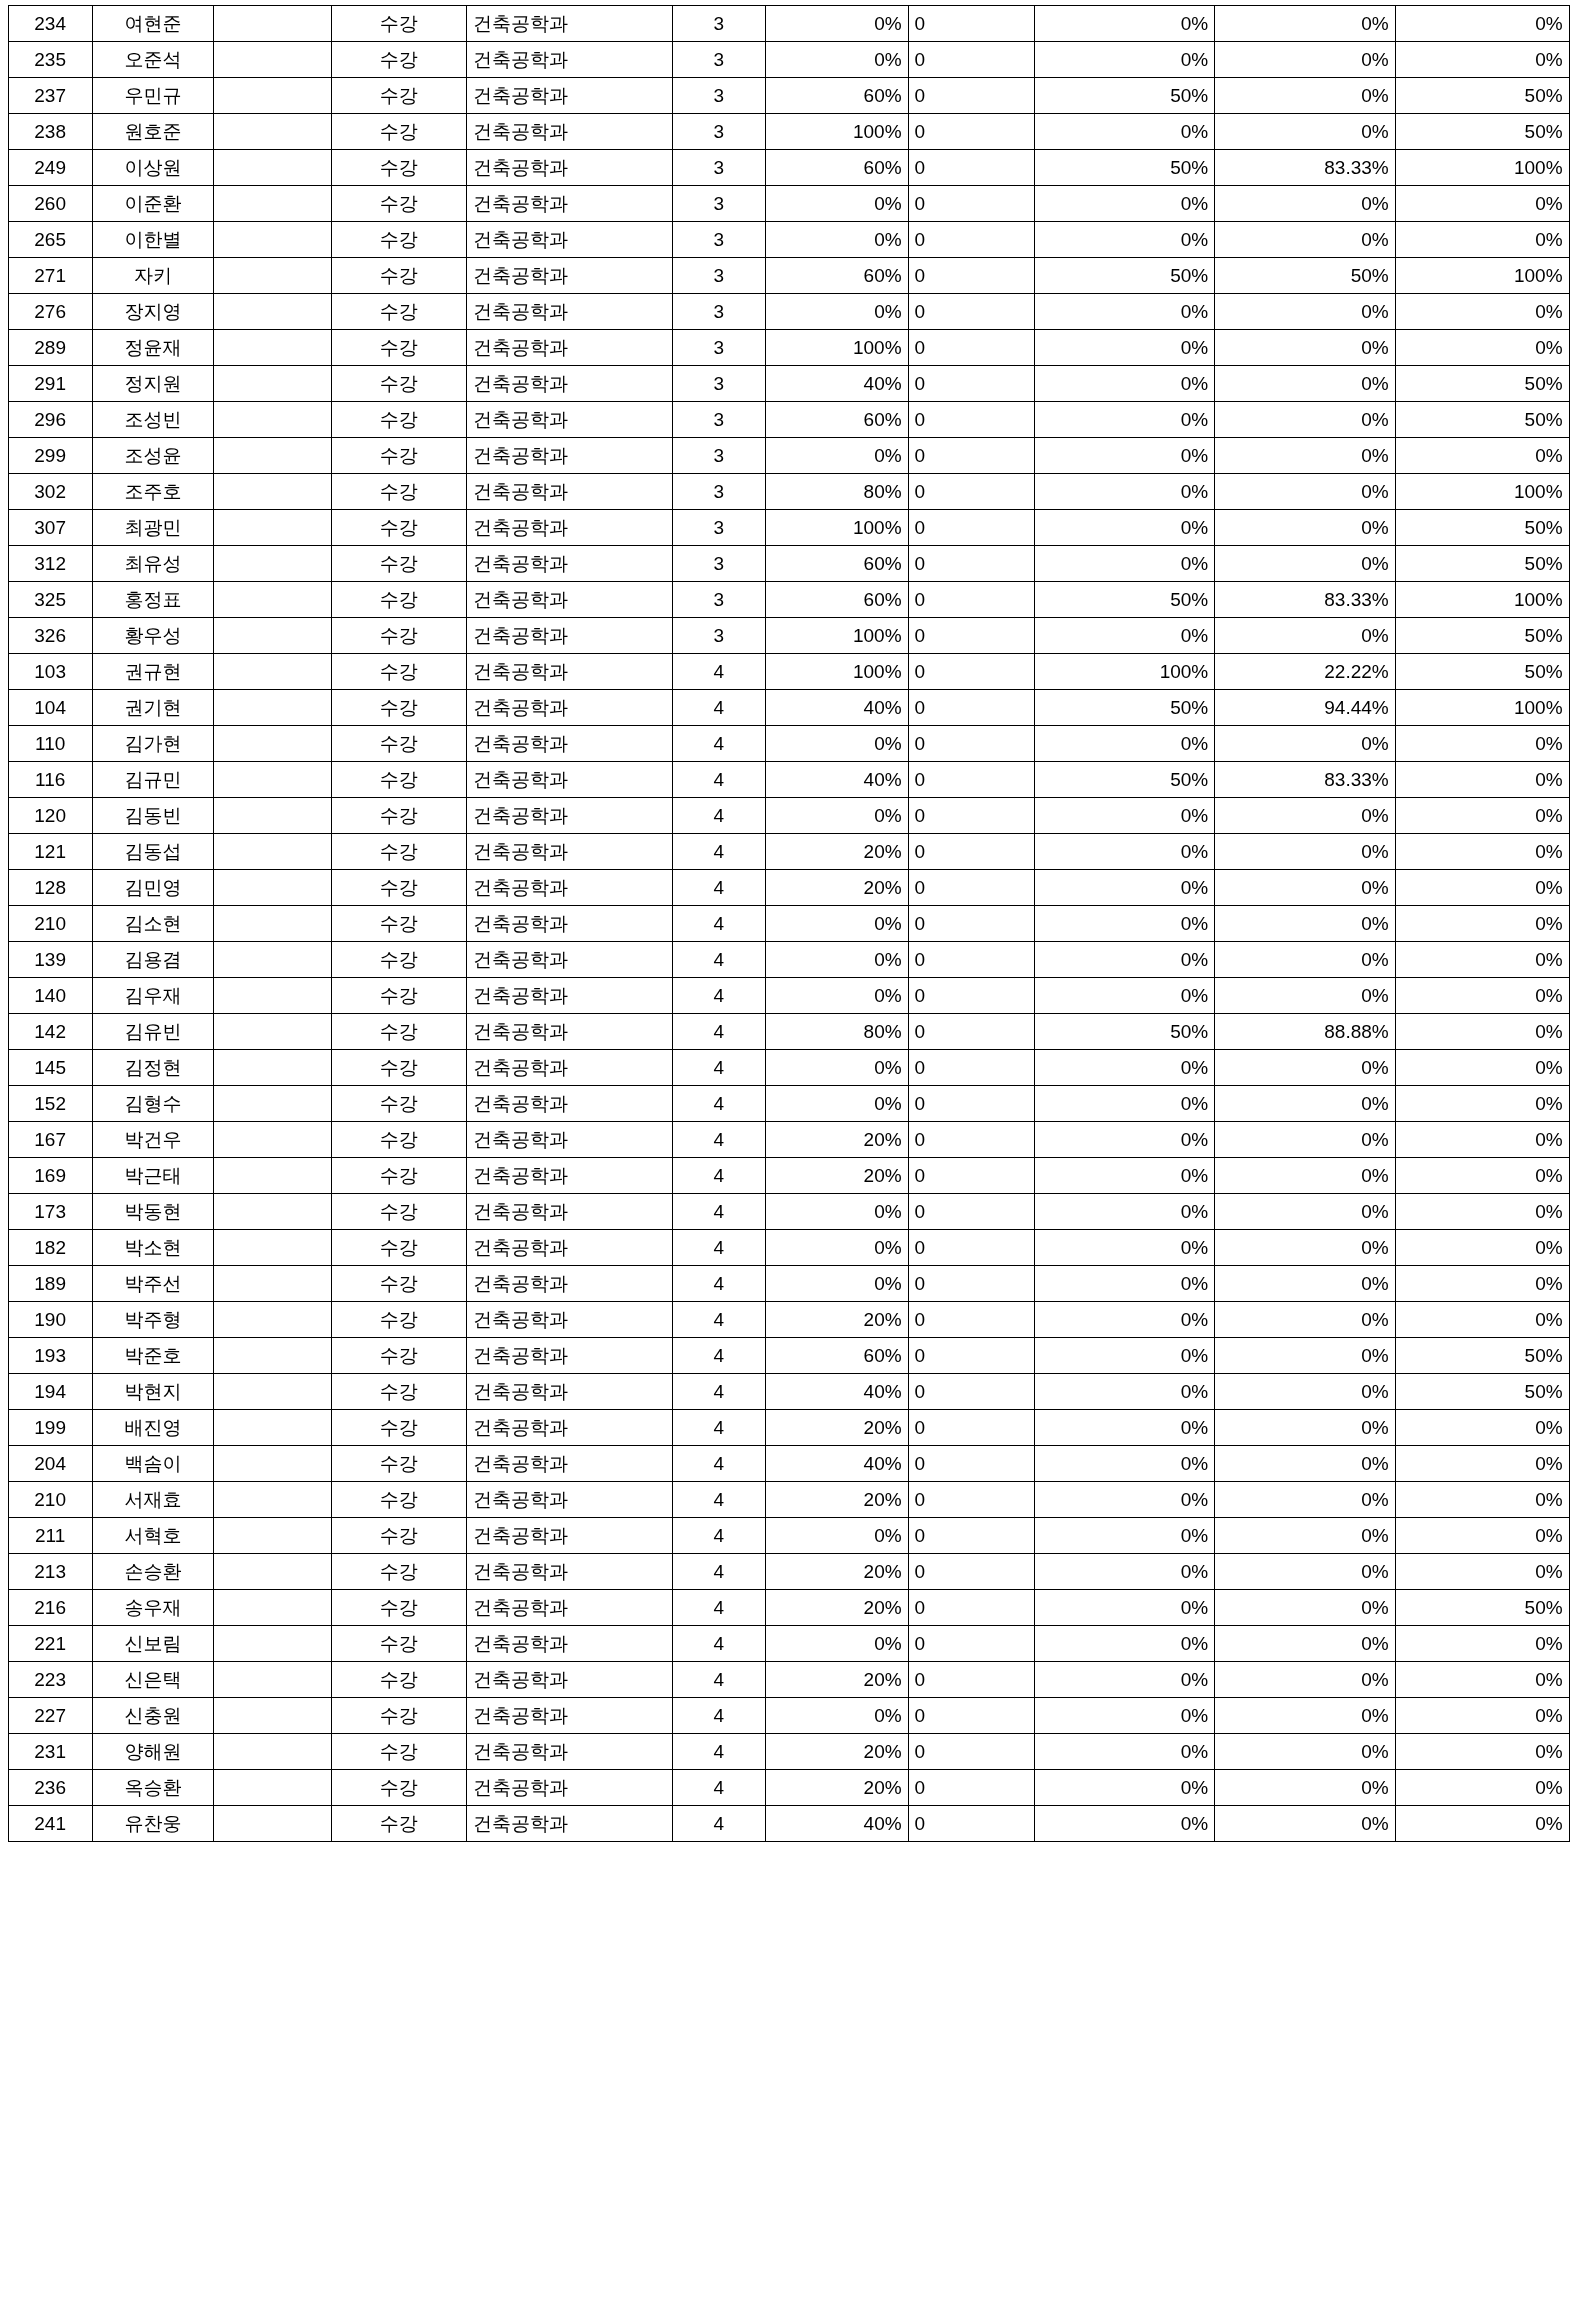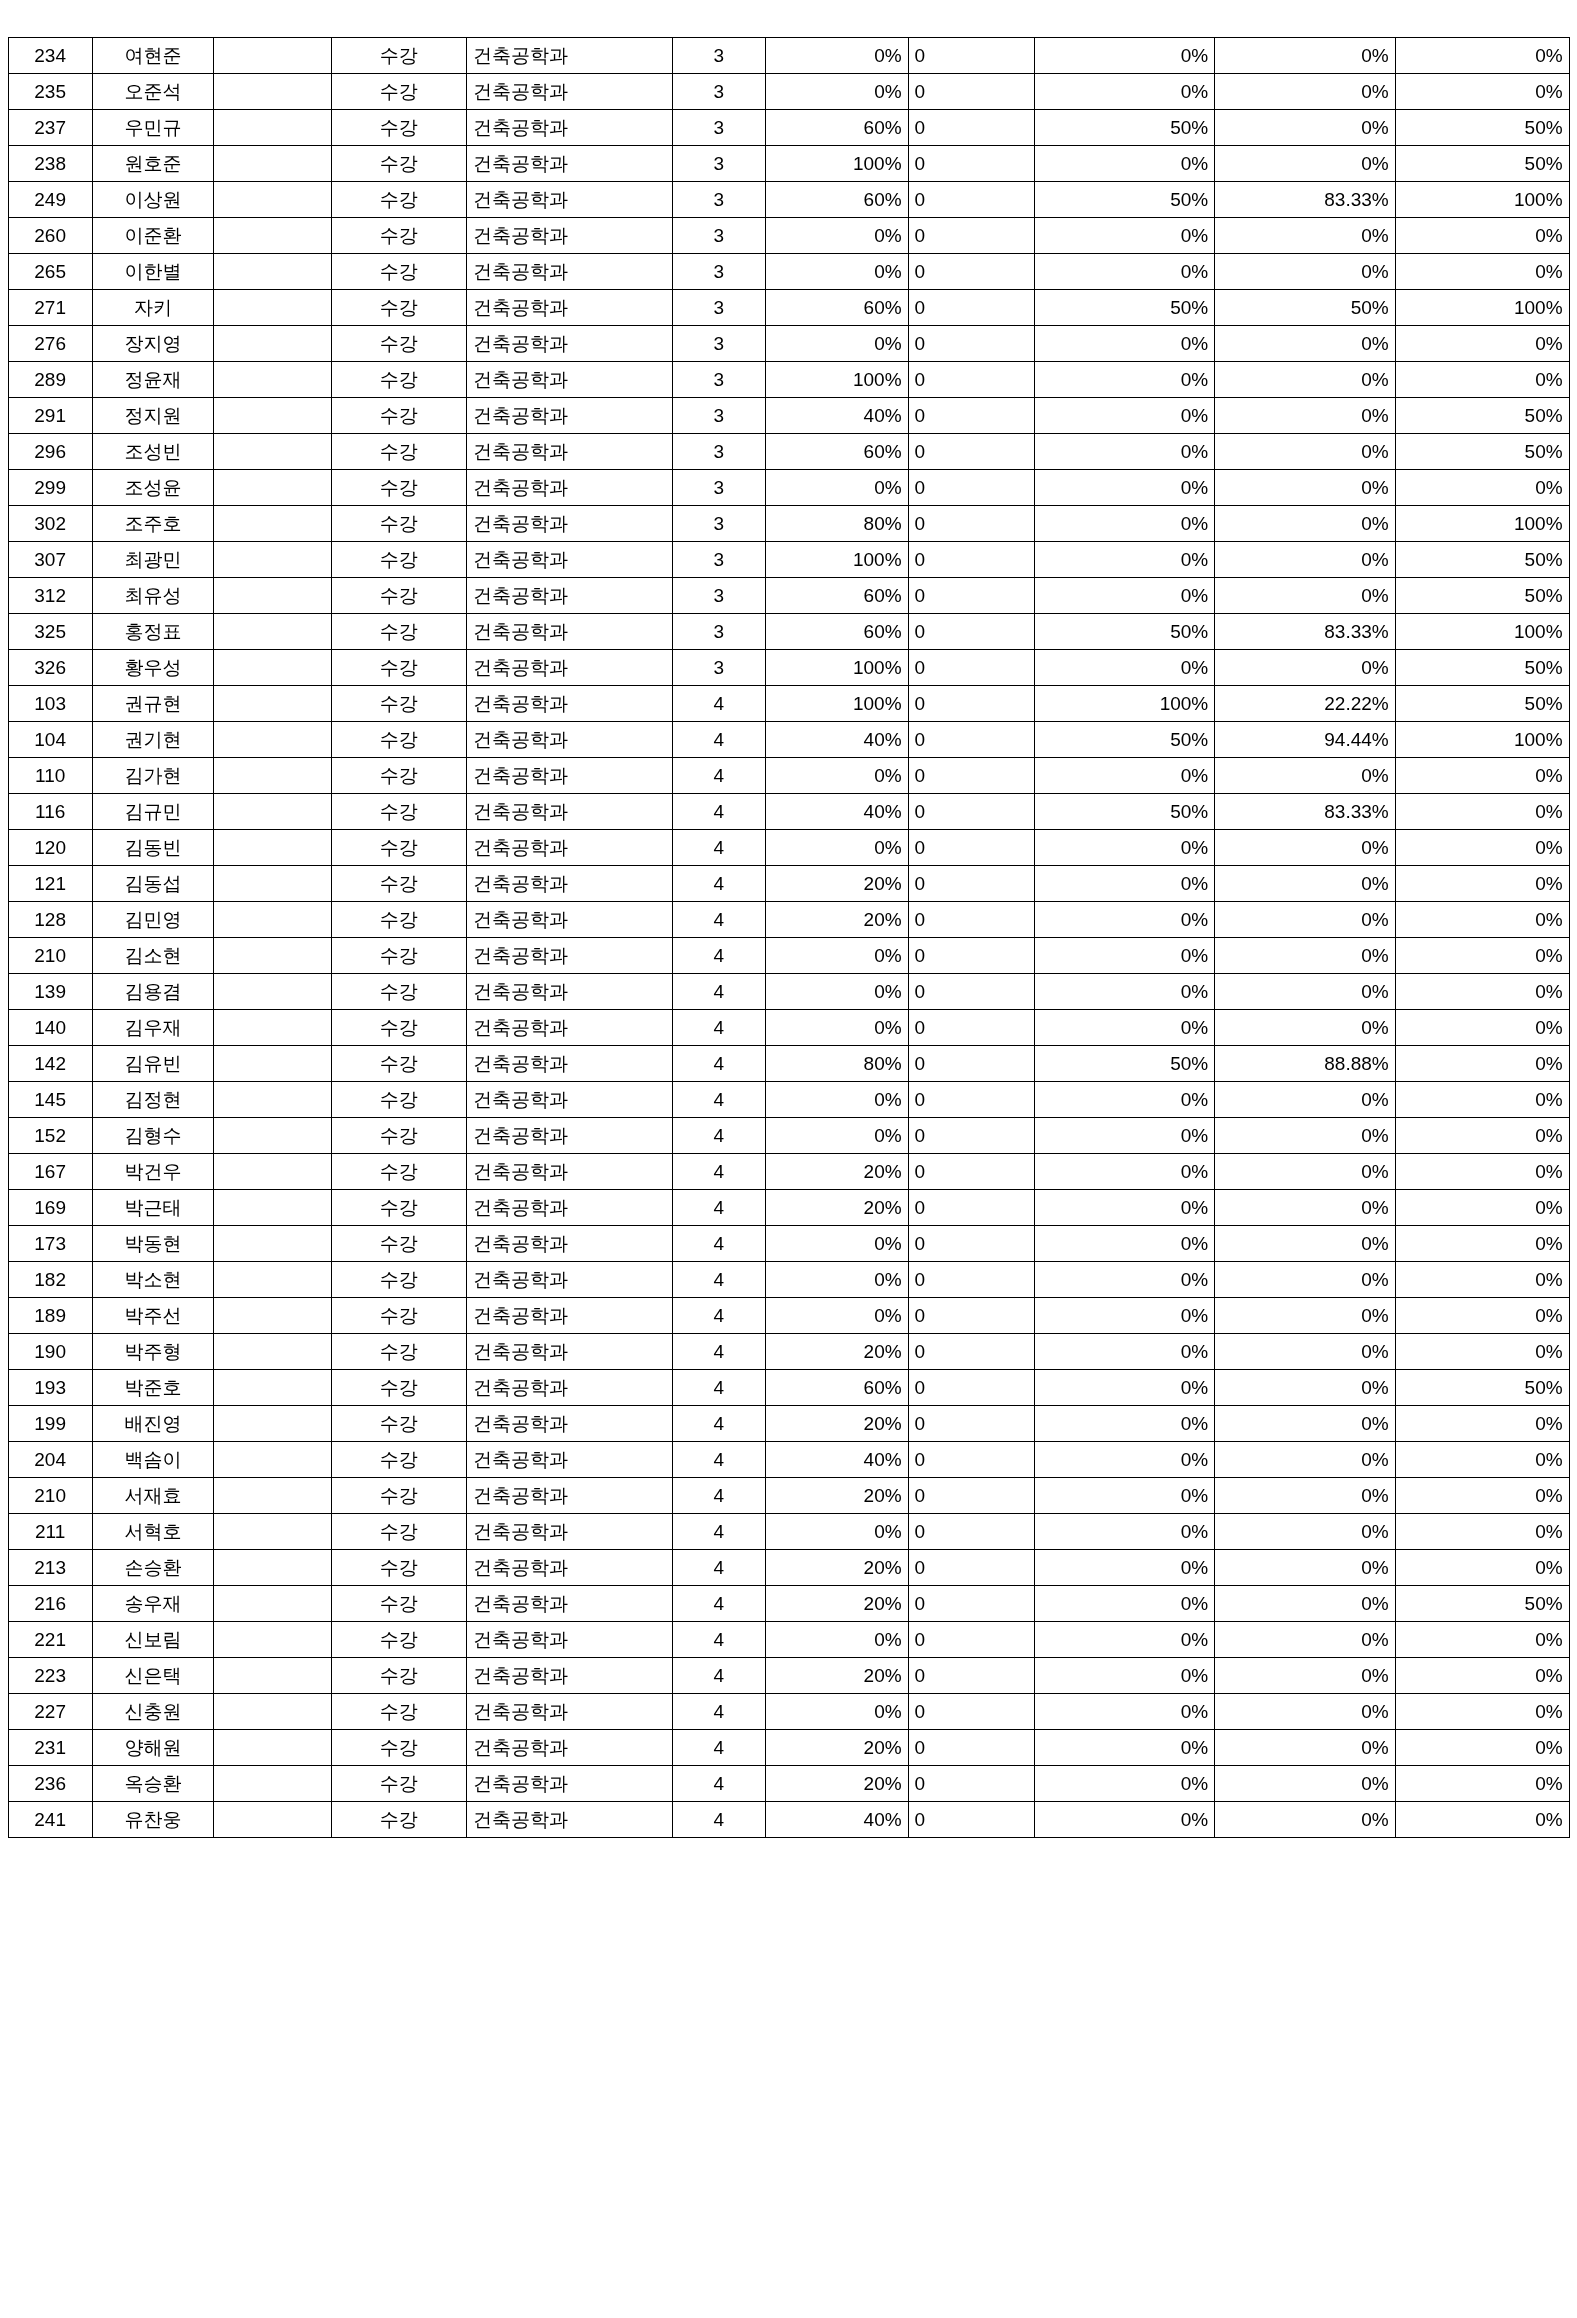--- a/index.html
+++ b/index.html
@@ -14,21 +14,20 @@
   }
   .page {
     width: 1577px;
     box-sizing: border-box;
     padding: 4.6px 7.6px 0 7.6px;
   }
   table.grid {
     border-collapse: collapse;
     table-layout: fixed;
     width: 1562px;
-    margin-top: 32px;
   }
   table.grid td {
     border: 1.1px solid #000000;
     font-size: 19px;
     line-height: 1;
     height: 35px;
     padding: 0 6px;
     overflow: hidden;
     white-space: nowrap;
   }
@@ -556,20 +555,33 @@
           <td class="ta-c">수강</td>
           <td class="ta-l">건축공학과</td>
           <td class="ta-c">4</td>
           <td class="ta-r">60%</td>
           <td class="ta-l">0</td>
           <td class="ta-r">0%</td>
           <td class="ta-r">0%</td>
           <td class="ta-r">50%</td>
         </tr>
         <tr>
+          <td class="ta-c">194</td>
+          <td class="ta-c">박현지</td>
+          <td class="ta-c"></td>
+          <td class="ta-c">수강</td>
+          <td class="ta-l">건축공학과</td>
+          <td class="ta-c">4</td>
+          <td class="ta-r">40%</td>
+          <td class="ta-l">0</td>
+          <td class="ta-r">0%</td>
+          <td class="ta-r">0%</td>
+          <td class="ta-r">50%</td>
+        </tr>
+        <tr>
           <td class="ta-c">199</td>
           <td class="ta-c">배진영</td>
           <td class="ta-c"></td>
           <td class="ta-c">수강</td>
           <td class="ta-l">건축공학과</td>
           <td class="ta-c">4</td>
           <td class="ta-r">20%</td>
           <td class="ta-l">0</td>
           <td class="ta-r">0%</td>
           <td class="ta-r">0%</td>

